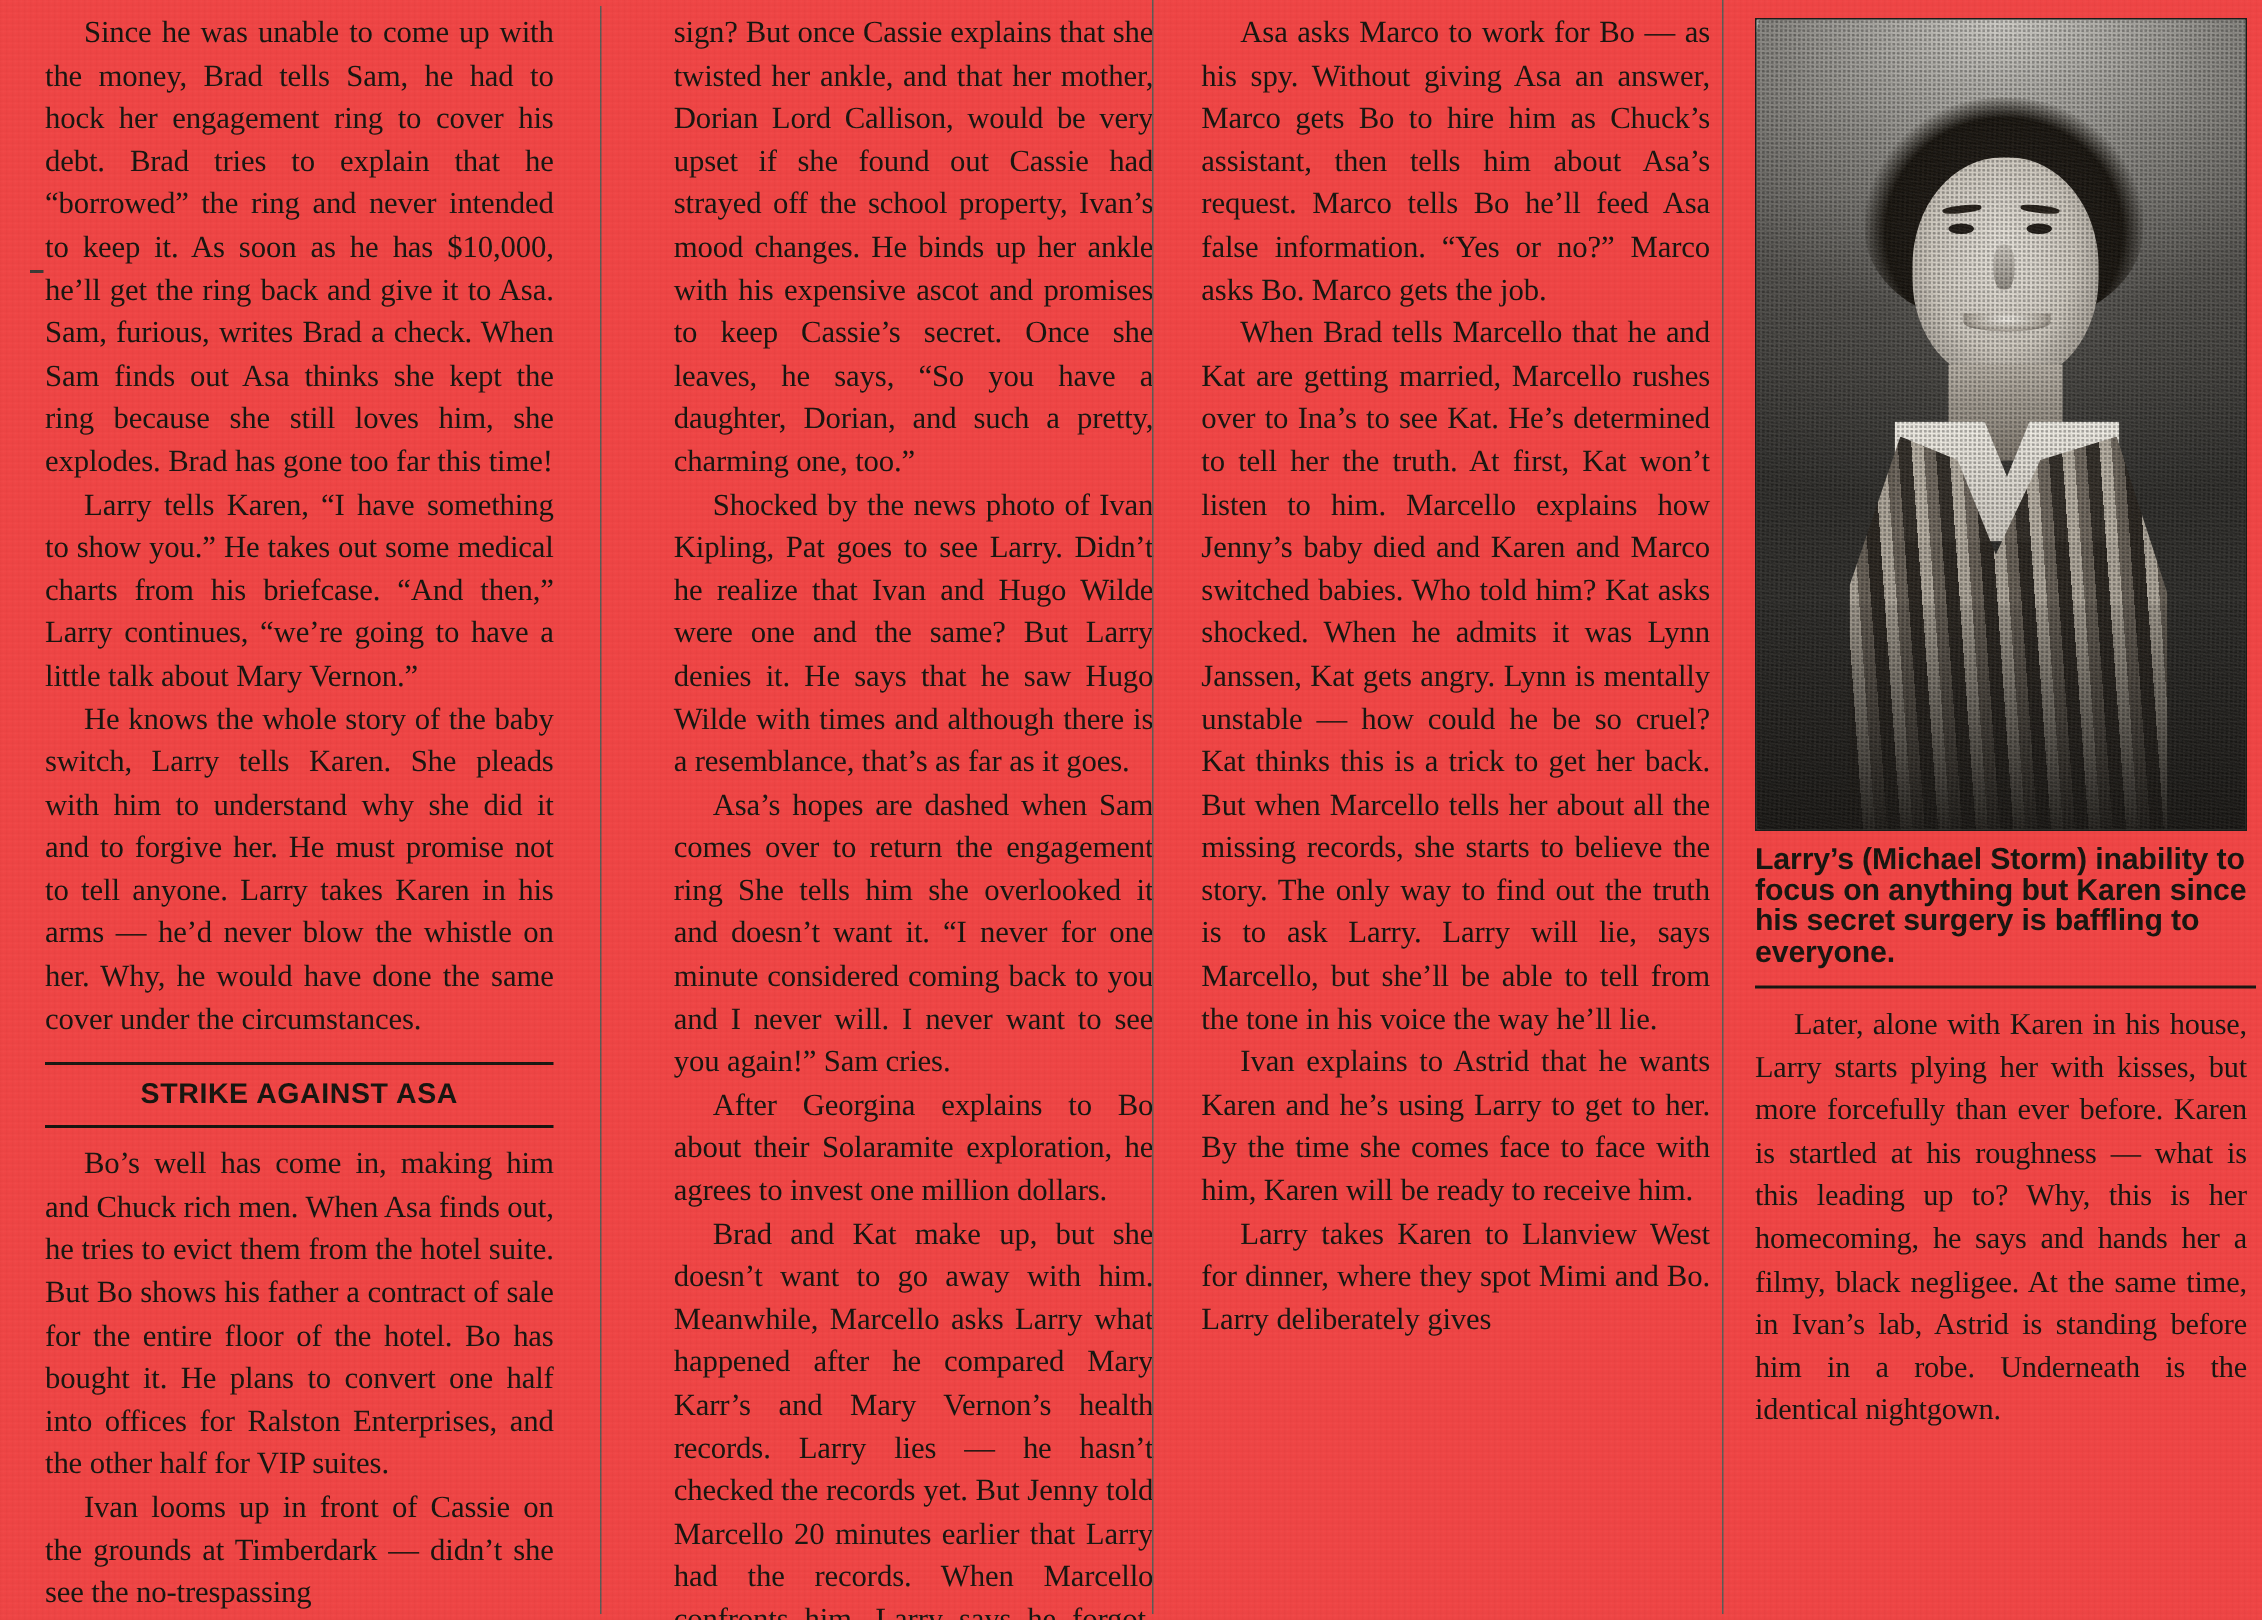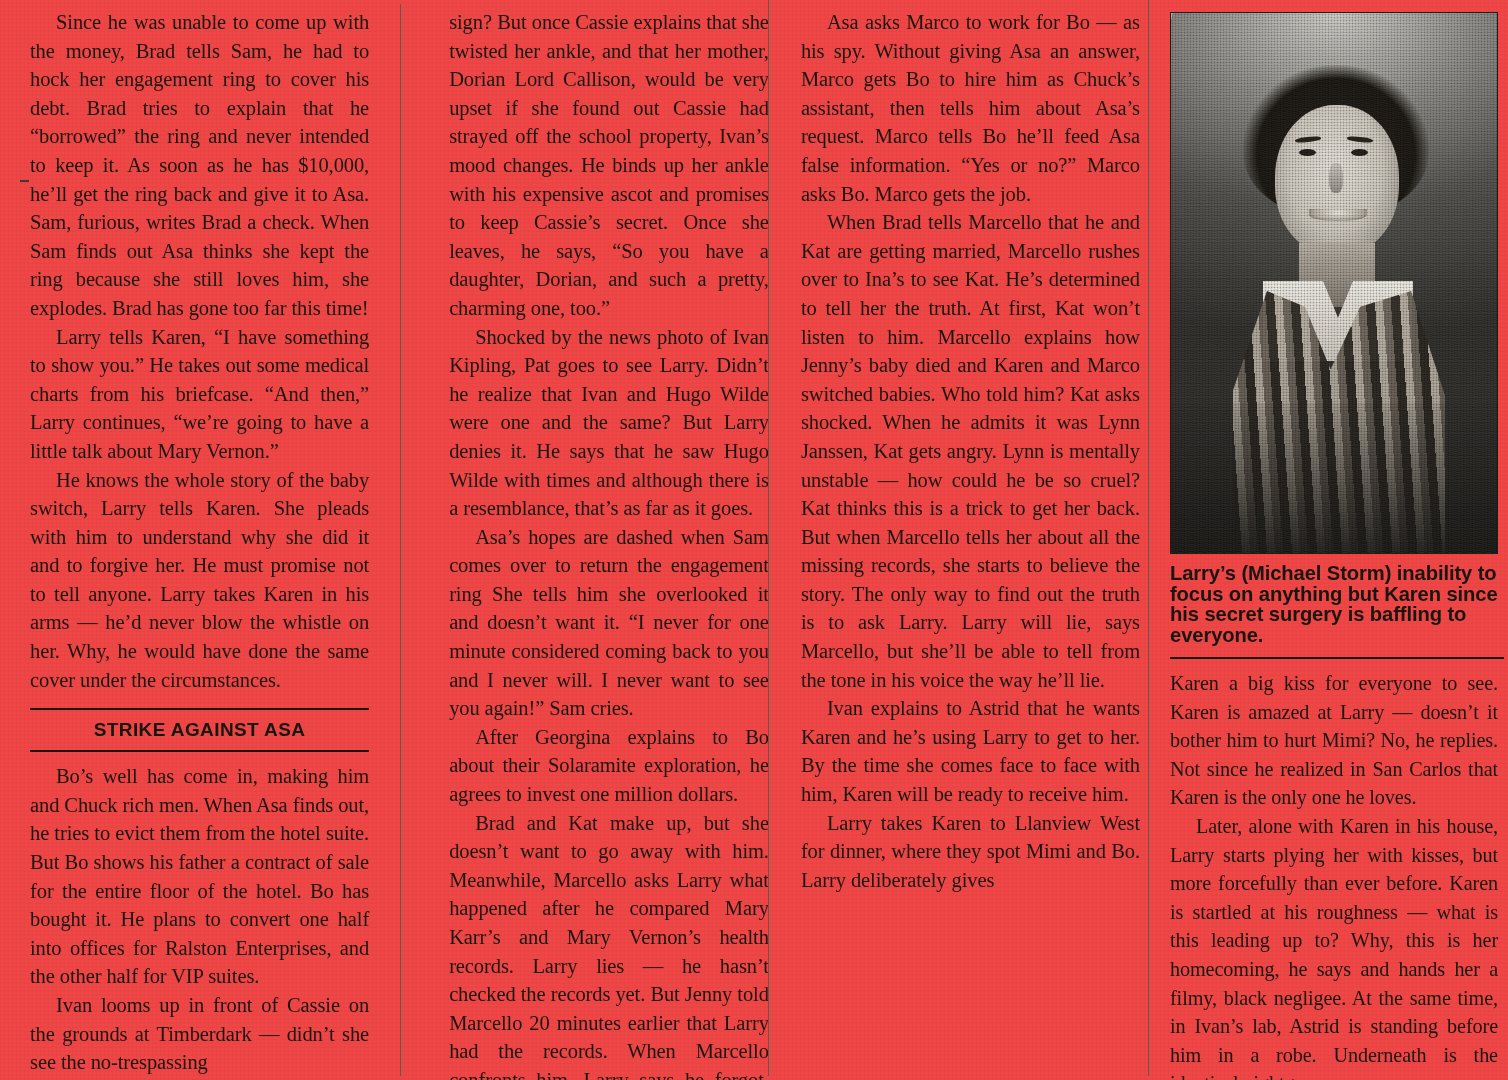--- a/index.html
+++ b/index.html
@@ -272,19 +272,18 @@
           <div class="collar"></div>
           <div class="scarf"></div>
           <div class="shoulder"></div>
           <div class="halftone"></div>
           <div class="grain"></div>
         </div>
         <p class="caption">Larry’s (Michael Storm) inability to focus on anything but Karen since his secret surgery is baffling to everyone.</p>
         <div class="cap-rule"></div>
       </div>
 
-      <p class="noindent">Karen a big kiss for everyone to see. Karen is amazed at Larry — doesn’t it bother him to hurt Mimi? No, he replies. Not since he realized in San Carlos that Karen is the only one he loves.</p>
       <p>Later, alone with Karen in his house, Larry starts plying her with kisses, but more forcefully than ever before. Karen is startled at his roughness — what is this leading up to? Why, this is her homecoming, he says and hands her a filmy, black negligee. At the same time, in Ivan’s lab, Astrid is standing before him in a robe. Underneath is the identical nightgown.</p>
 
     </div>
 
   </div>
 </div>
 
 </body></html>

